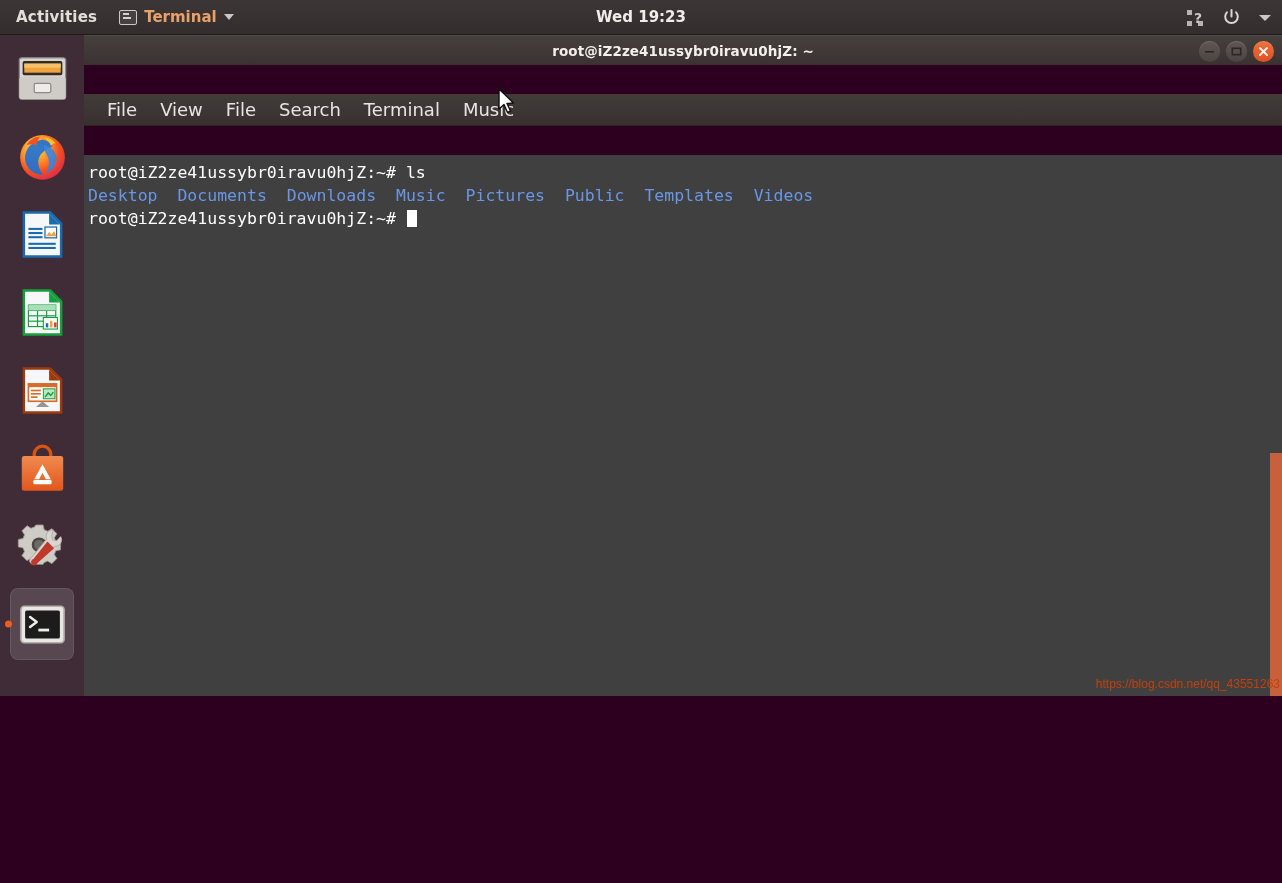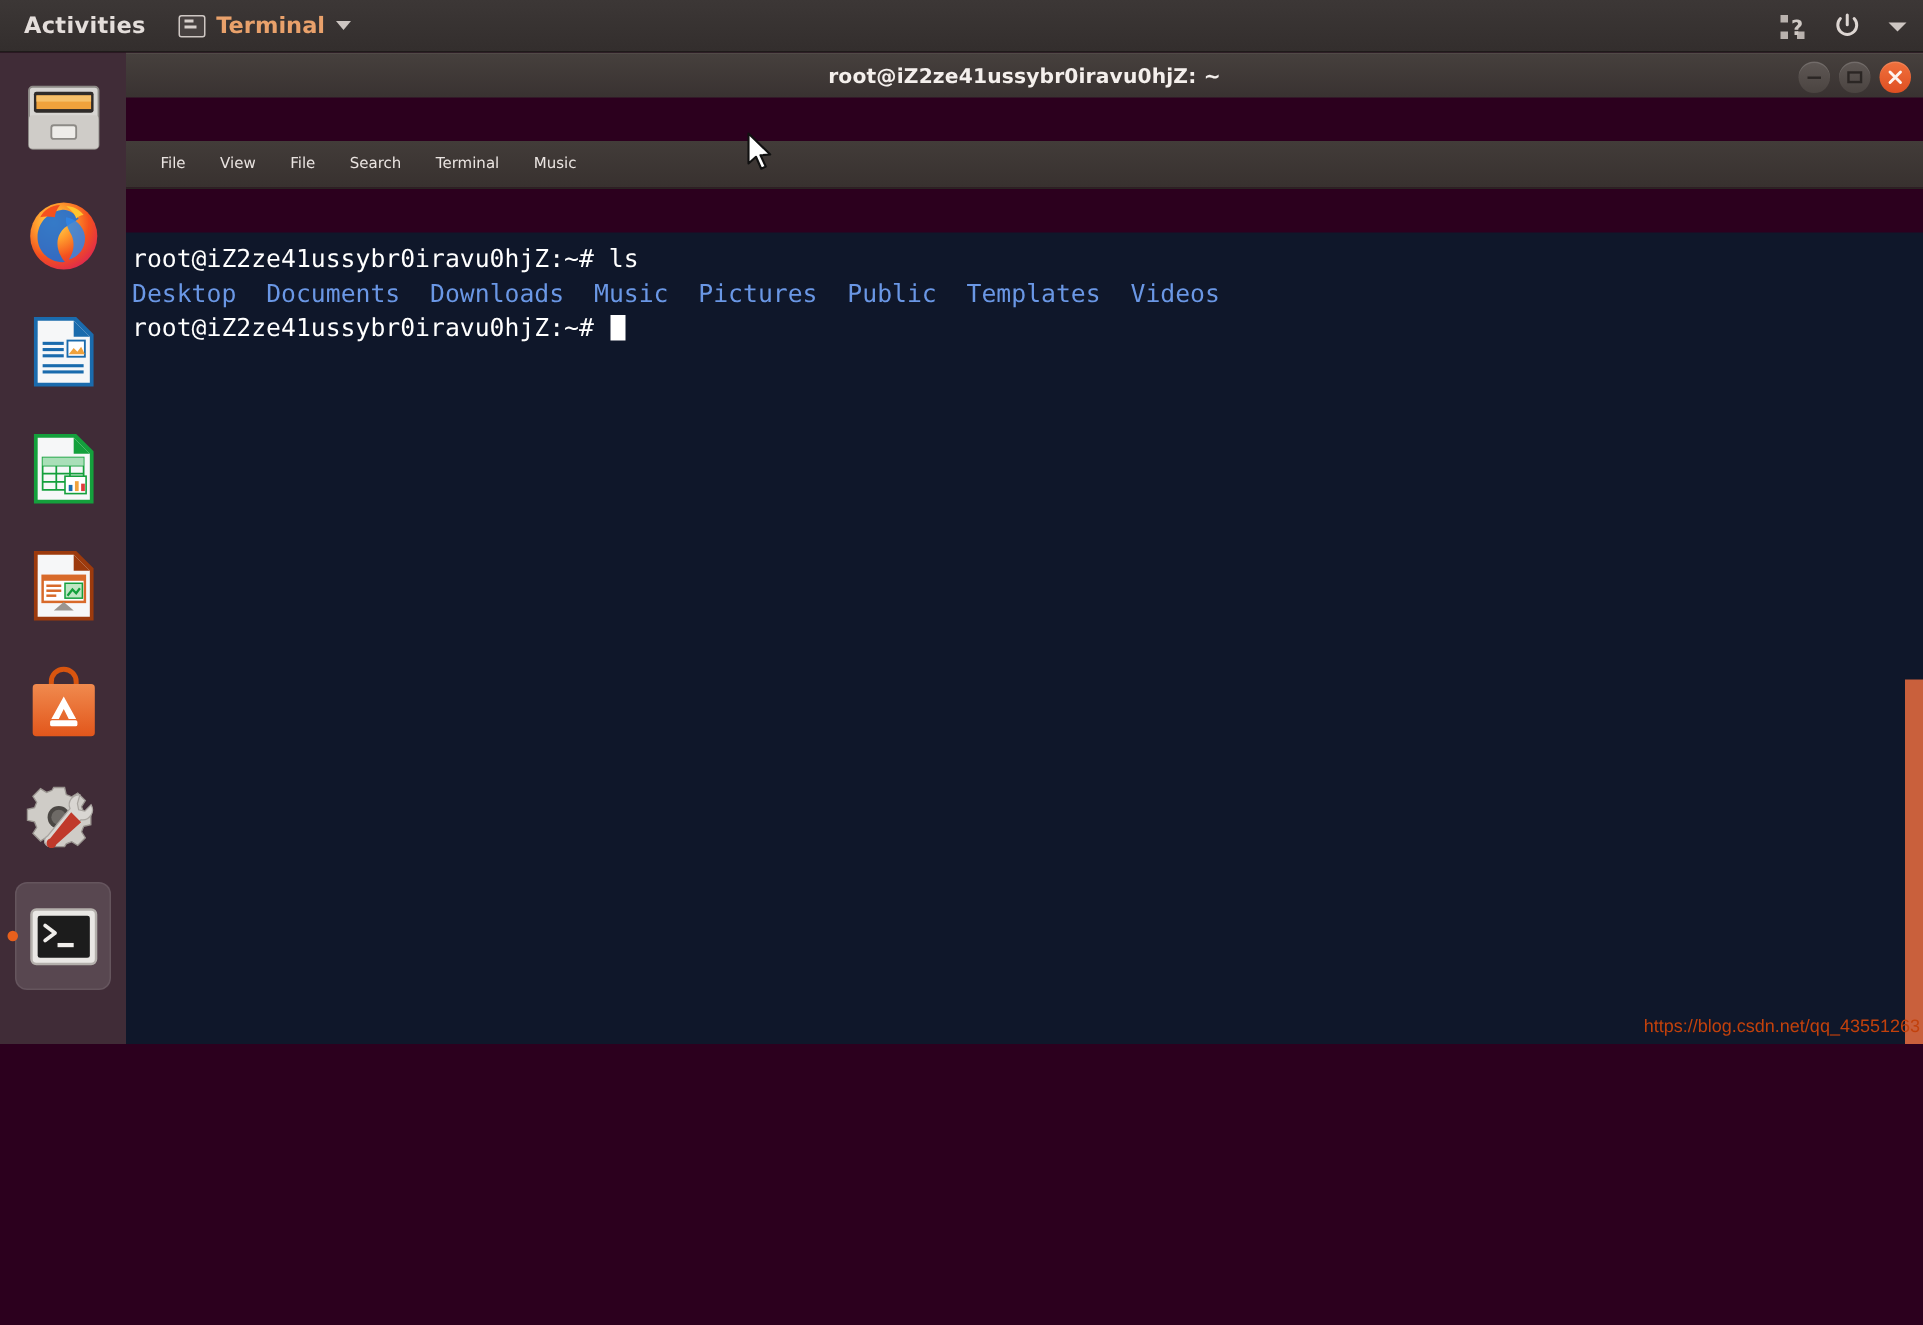--- a/index.html
+++ b/index.html
@@ -86,24 +86,24 @@
     box-shadow:inset 0 1px 0 rgba(255,255,255,.13);
   }
   .wbtn.close{ background:linear-gradient(#f0713d,#df4f22); }
   .wbtn svg{ display:block; }
   #menubar{
     height:32px;background:linear-gradient(#423c39,#38312f);
     display:flex;align-items:center;padding-left:14px;gap:5px;
     border-bottom:1px solid #2a2422;
   }
   .menu-item{
-    color:#eae4e1;font-size:10px;padding:3px 9px;border-radius:3px;cursor:pointer;
+    color:#eae4e1;font-size:18px;padding:3px 9px;border-radius:3px;cursor:pointer;
   }
   #term-body{
-    position:relative;flex:1;background:#0f172a;overflow:hidden;
+    position:relative;flex:1;background:#404040;overflow:hidden;
     padding:6px 0 0 2px;
   }
   .tline{
     font-family:"DejaVu Sans Mono","Liberation Mono",monospace;
     font-size:16.5px;line-height:23px;white-space:pre;
     padding-left:2px;letter-spacing:0px;
   }
   .c-white{ color:#ffffff; }
   .c-dir  { color:#6a97e5; font-weight:normal; }
   .cursor-blk{
@@ -131,20 +131,21 @@
 
   <div id="top-panel">
     <div class="activities">Activities</div>
 
     <div class="appmenu">
       <span class="term-mini"></span>
       <span class="label">Terminal</span>
       <span class="caret-dn"></span>
     </div>
 
+    <div class="clock"><span>Wed 19:23</span></div>
 
     <div class="tray">
       <span>
         <svg width="20" height="20" viewBox="0 0 20 20">
           <rect x="2" y="2" width="5" height="5" fill="#b9b2ae"></rect>
           <rect x="2" y="13" width="5" height="5" fill="#b9b2ae"></rect>
           <rect x="13" y="13" width="5" height="5" fill="#b9b2ae"></rect>
           <text x="9" y="15" font-size="14" font-family="DejaVu Sans, sans-serif" fill="#cfc8c4" font-weight="bold">?</text>
         </svg>
       </span>

